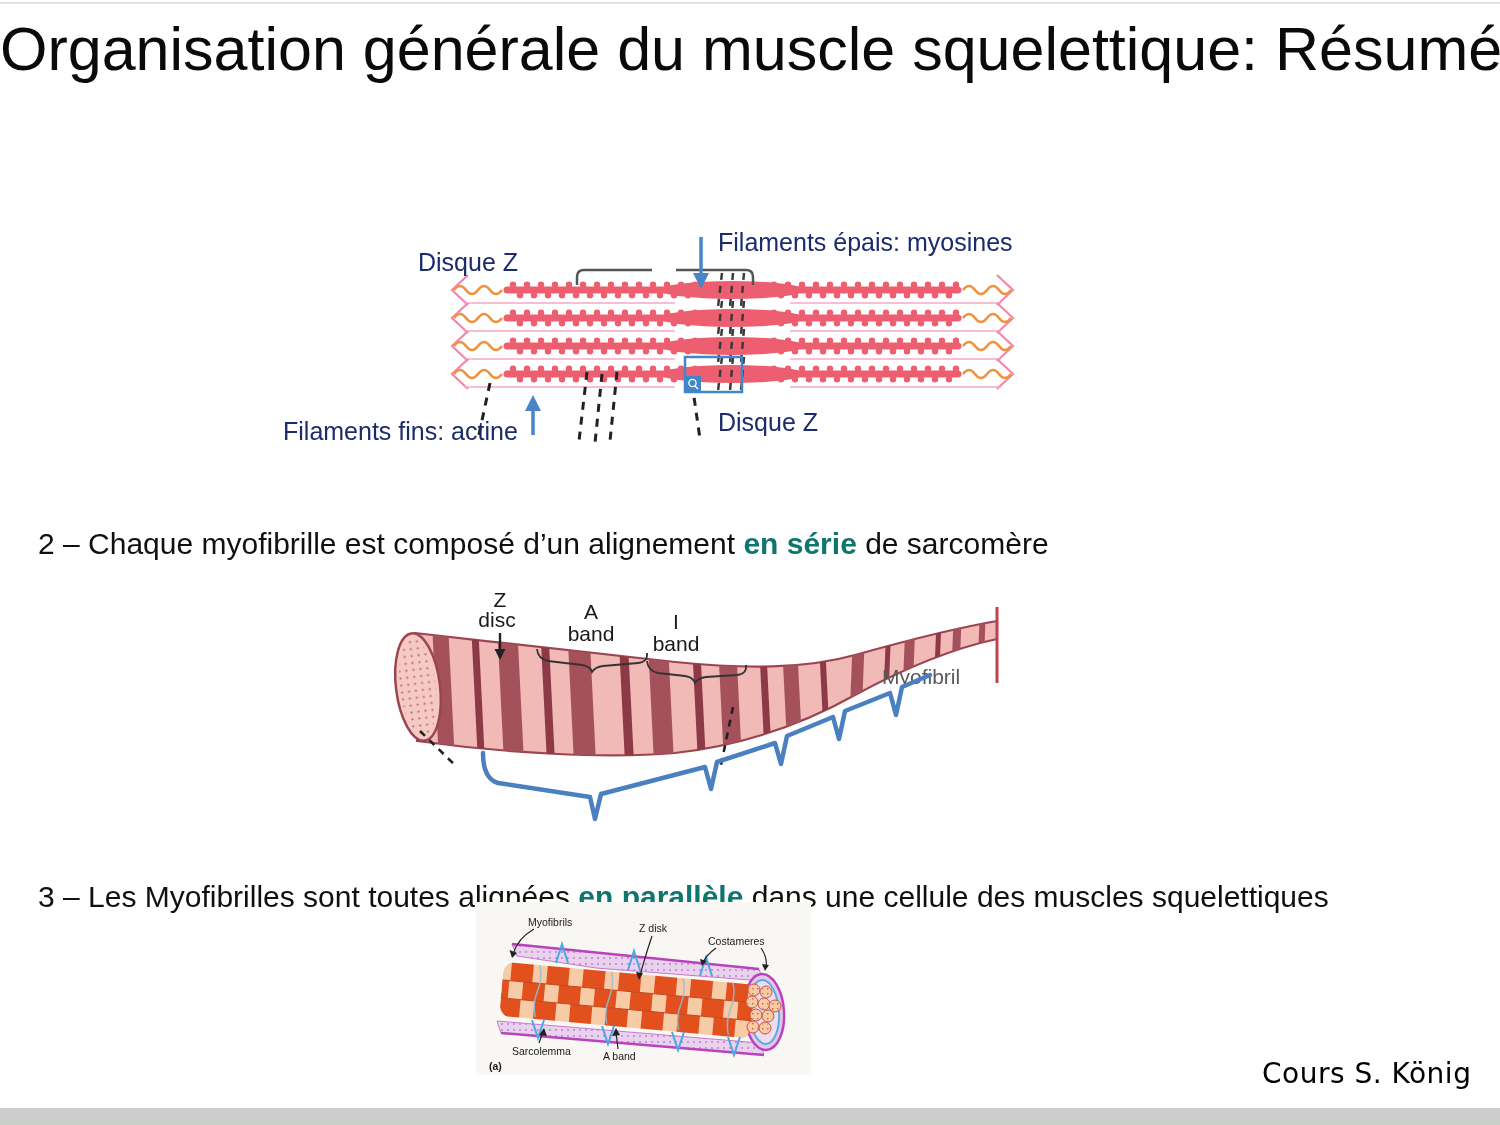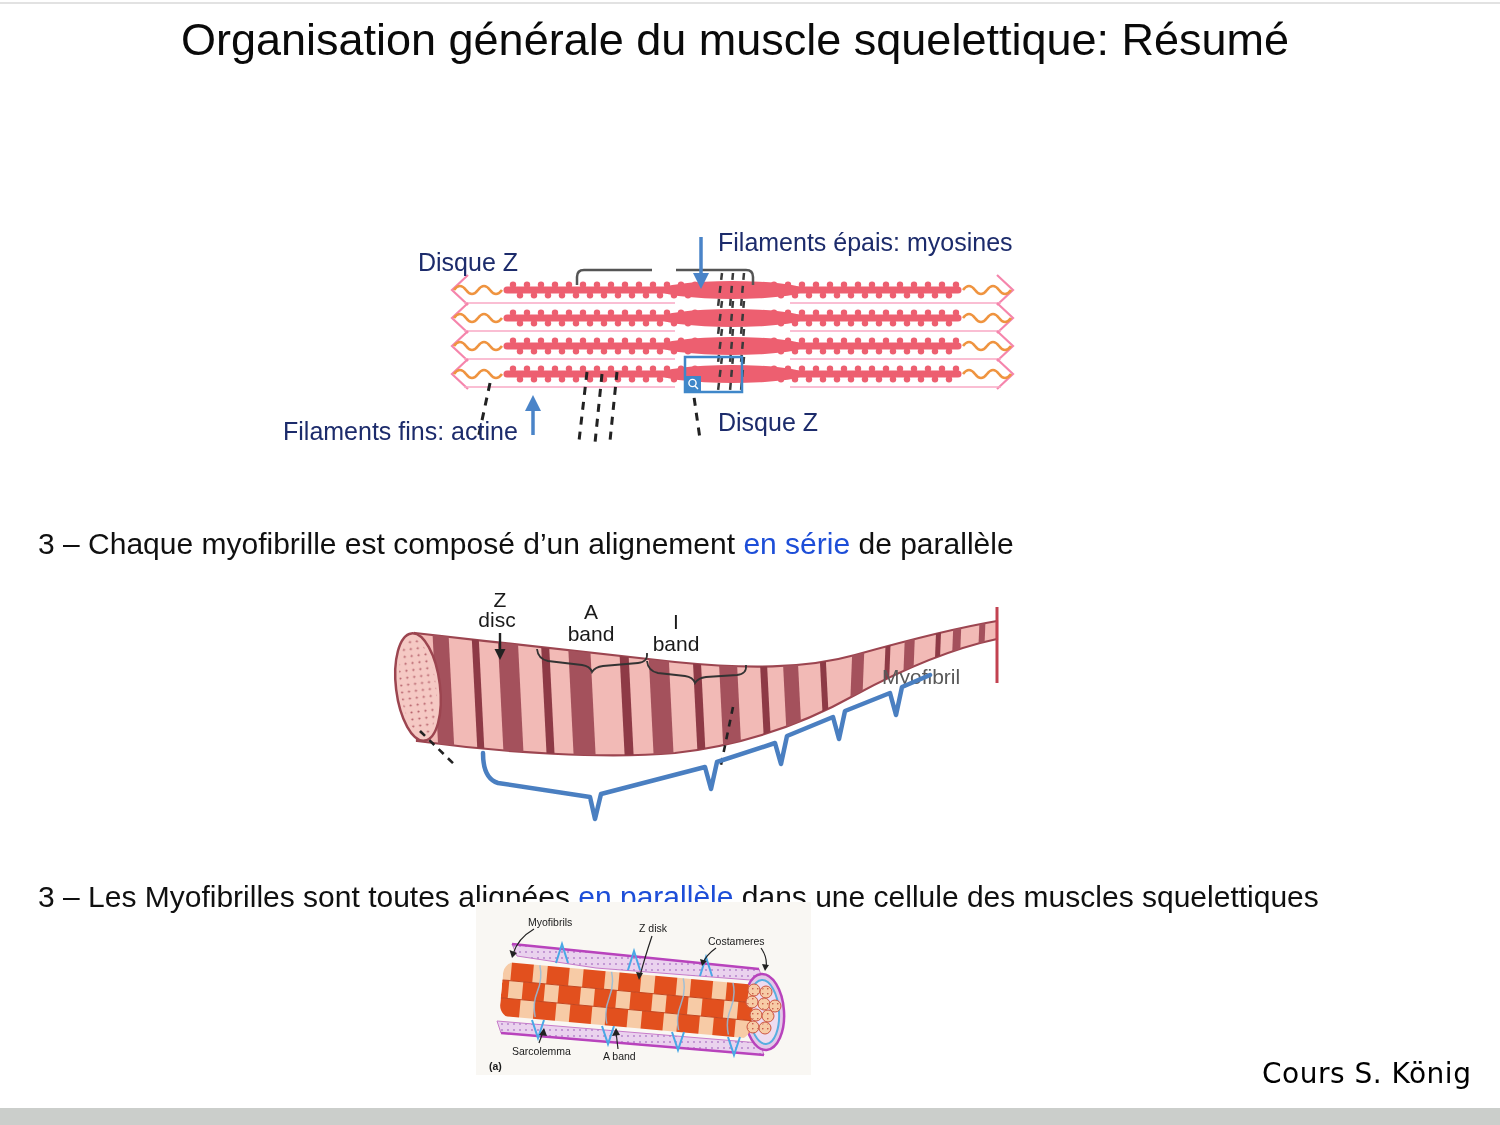--- a/index.html
+++ b/index.html
@@ -1,23 +1,23 @@
 <!DOCTYPE html>
 <html><head>
 <meta charset="utf-8">
 <style>
   html,body{margin:0;padding:0;background:#fff;}
   .slide{position:relative;width:1500px;height:1125px;background:#ffffff;overflow:hidden;
          font-family:"Liberation Sans",sans-serif;color:#111;}
   .topline{position:absolute;top:2px;left:0;right:0;height:2px;background:#e2e2e2;}
   .bottombar{position:absolute;bottom:0;left:0;right:0;height:17px;background:#cbcecb;}
   .title{position:absolute;top:14px;left:0;width:1470px;text-align:center;
-         font-size:45px;color:#0a0a0a;white-space:nowrap;}
+         font-size:61px;color:#0a0a0a;white-space:nowrap;}
   .pt{position:absolute;left:38px;font-size:30px;color:#101010;white-space:nowrap;}
-  .hl{color:#1d4ed8;font-weight:normal;}
+  .hl{color:#0f766e;font-weight:bold;}
   .nv{position:absolute;font-size:25px;color:#1c2b6b;white-space:nowrap;}
   .credit{position:absolute;left:1262px;top:1057px;font-size:28px;color:#000;
           font-family:"DejaVu Sans",sans-serif;letter-spacing:.5px;}
   .diag{position:absolute;}
   svg text{font-family:"Liberation Sans",sans-serif;}
 </style>
 </head>
 <body>
 
 <div class="slide">
@@ -114,21 +114,21 @@
         <rect x="405" y="132" width="57" height="35" fill="none" stroke="#3f87c9" stroke-width="2.5"></rect>
         <rect x="405" y="151" width="16" height="16" fill="#3f87c9"></rect>
         <g>
           <circle cx="412.5" cy="158" r="3.6" stroke="#fff" stroke-width="1.4" fill="none"></circle>
           <line x1="415" y1="161" x2="418" y2="164" stroke="#fff" stroke-width="1.4"></line>
         </g>
       </g>
     </svg>
   </div>
 
-  <div class="pt" style="top:527px;"><span>3 – Chaque myofibrille est composé d’un alignement </span><span class="hl">en série</span><span> de parallèle</span></div>
+  <div class="pt" style="top:527px;"><span>2 – Chaque myofibrille est composé d’un alignement </span><span class="hl">en série</span><span> de sarcomère</span></div>
 
   <div class="diag" style="left:385px;top:583px;width:625px;height:255px;">
     <svg width="625" height="255" viewBox="0 0 625 255">
       <defs>
         <clipPath id="tclip">
           <path d="M30,50 C120,60 220,72 290,79 C360,86 420,86 470,72 C520,58 565,46 612,38 L612,56 C565,66 520,85 470,112 C420,140 360,162 290,170 C220,176 120,170 32,158 Z"></path>
         </clipPath>
         <pattern id="mdots" width="7" height="7" patternUnits="userSpaceOnUse">
           <circle cx="2.5" cy="2.5" r="1.1" fill="#b5606a"></circle>
         </pattern>

